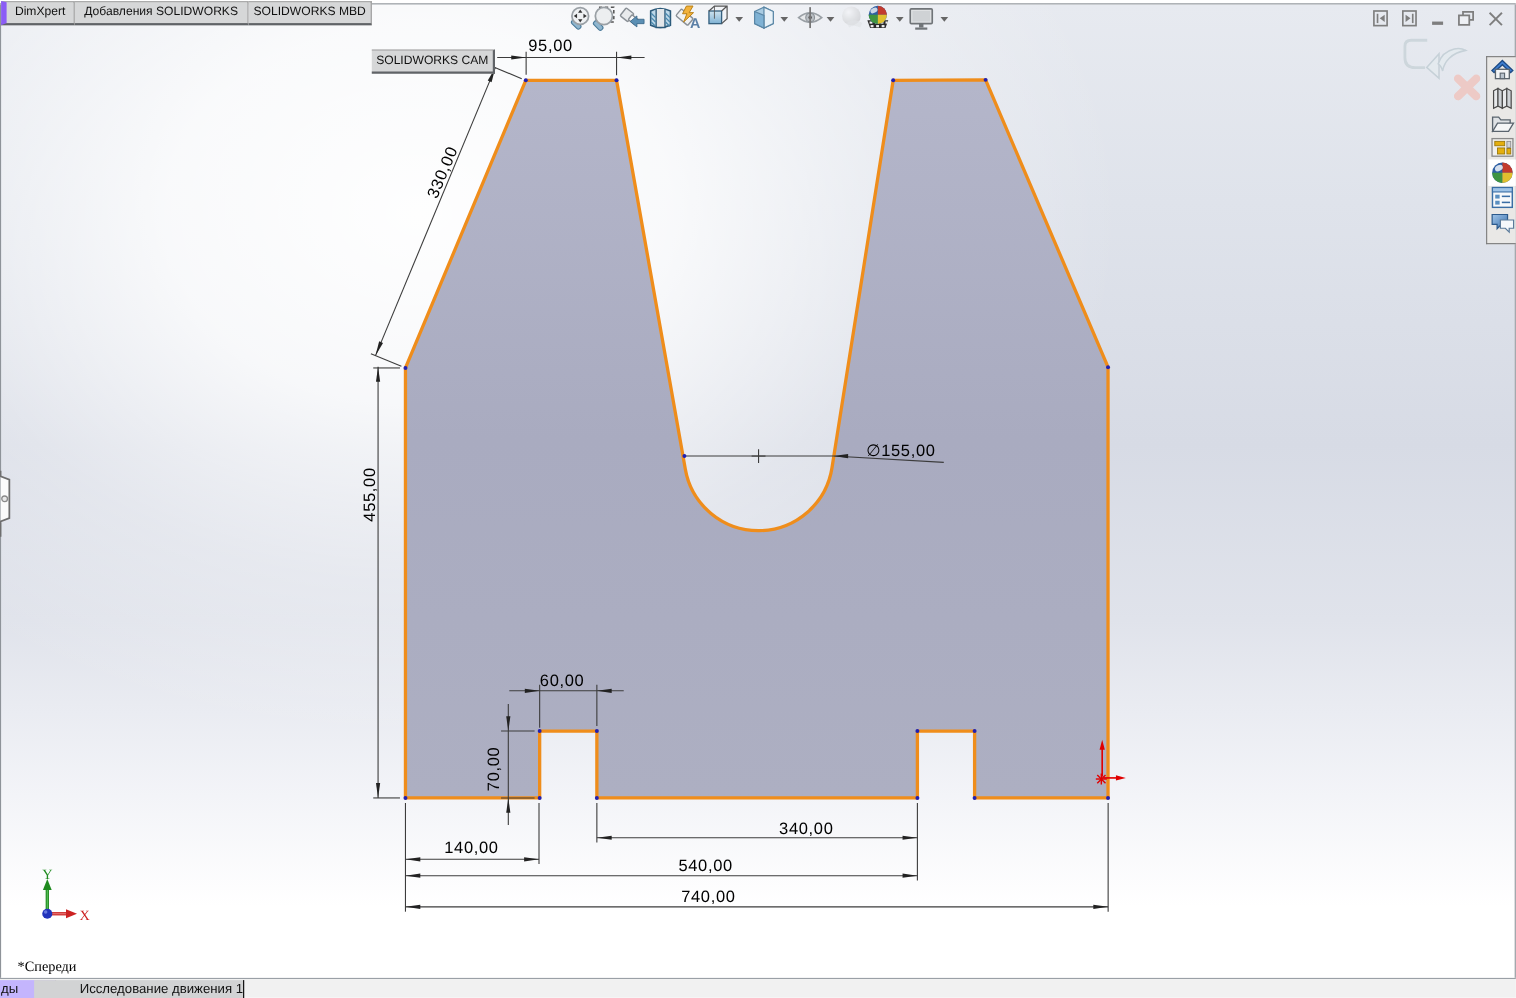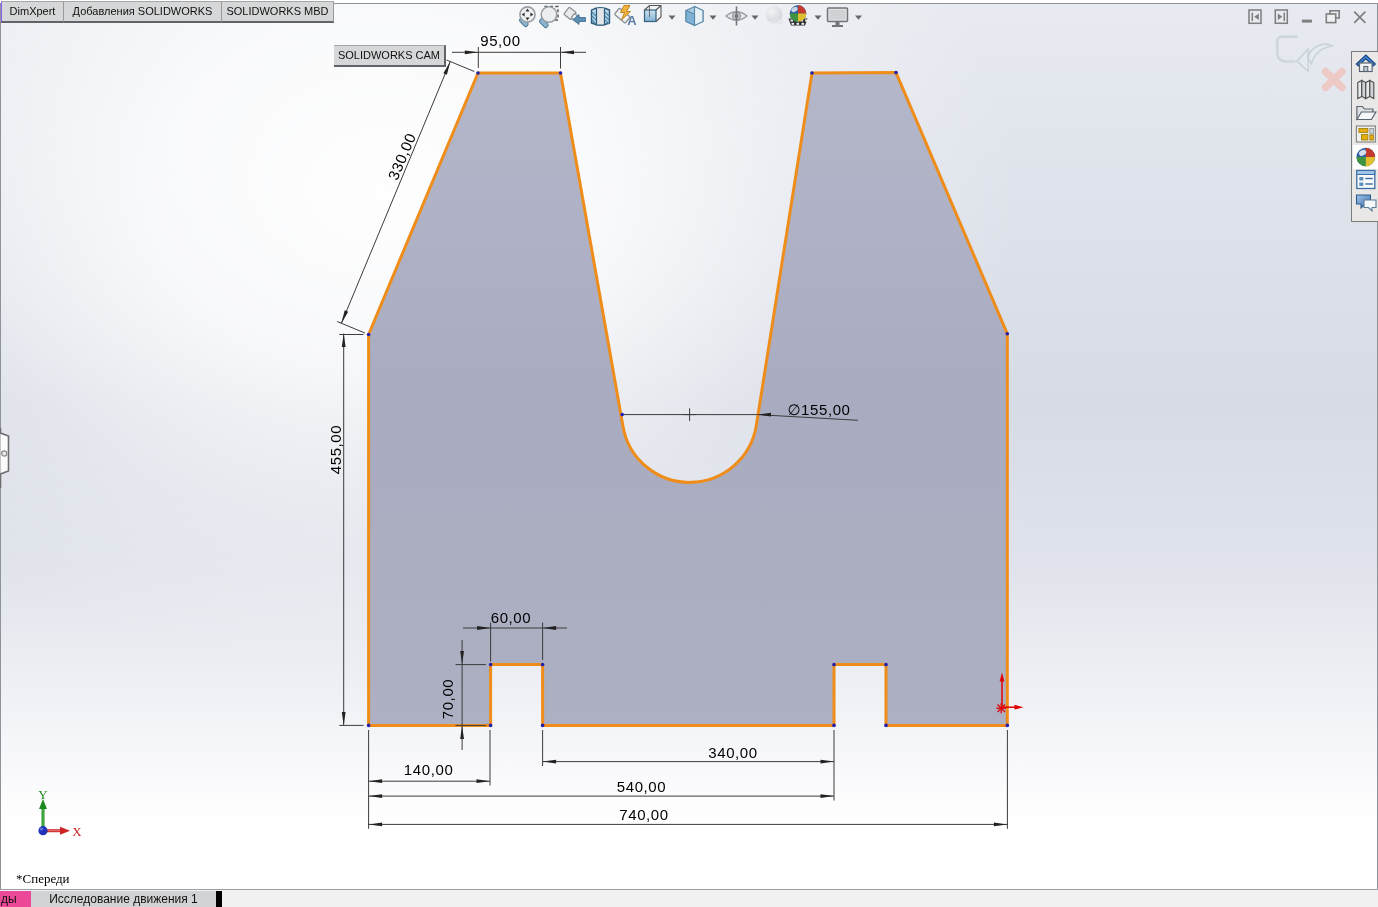--- a/index.html
+++ b/index.html
@@ -8,27 +8,27 @@
     background:radial-gradient(ellipse 640px 480px at 380px 190px, rgba(255,255,255,0.97) 0%, rgba(255,255,255,0.8) 36%, rgba(255,255,255,0.28) 70%, rgba(255,255,255,0) 100%),
       linear-gradient(180deg,#e7eaf0 0px,#dfe3eb 180px,#d7dbe5 400px,#e0e3eb 560px,#f3f4f8 720px,#ffffff 820px);}
   #topline{position:absolute;left:0;top:3px;width:1378px;height:1px;background:#8e9399;}
   #leftline{position:absolute;left:0;top:4px;width:1px;height:885px;background:#8e9399;}
   #rightline{position:absolute;left:1377px;top:4px;width:1px;height:885px;background:#8e9399;}
   
   #tabs{position:absolute;left:1px;top:1px;height:21px;display:flex;z-index:5;}
   .tab{height:19px;line-height:19px;background:#d6d7d8;border-top:1px solid #a6a6a6;
        border-right:1px solid #9a9a9a;border-bottom:2px solid #606367;font-size:11px;color:#111;
        white-space:nowrap;text-align:center;overflow:hidden;box-sizing:content-box;}
-  .tab:first-child{border-left:1px solid #8b5cf6;}
+  .tab:first-child{border-left:5px solid #8b5cf6;}
   .tab:last-child{border-right:2px solid #606367;margin-top:44px;}
   
   #statusbar{position:absolute;left:0;top:889px;width:1378px;height:18px;background:#f1f1f1;
     border-top:1px solid #9aa0a6;box-sizing:border-box;font-size:12px;color:#111;}
-  .seg1{position:absolute;left:0;top:1px;width:51px;height:17px;background:#ec4899;border-right:1px solid #909090;box-sizing:border-box;line-height:17px;padding-left:1px;}
-  .seg2{position:absolute;left:31px;top:1px;width:191px;height:17px;background:#d2d3d4;border-right:6px solid #000000;box-sizing:border-box;line-height:17px;text-align:center;}
+  .seg1{position:absolute;left:0;top:1px;width:51px;height:17px;background:#c4b5fd;border-right:1px solid #909090;box-sizing:border-box;line-height:17px;padding-left:1px;}
+  .seg2{position:absolute;left:31px;top:1px;width:191px;height:17px;background:#d2d3d4;border-right:1px solid #000000;box-sizing:border-box;line-height:17px;text-align:right;}
   #viewname{position:absolute;left:16px;top:871px;font-family:"Liberation Serif",serif;font-weight:normal;font-size:13px;color:#000;}
   
   #taskpane{position:absolute;left:1351px;top:51px;width:27px;height:171px;background:#e9e8e6;
     border-left:1px solid #7b7b7b;border-top:1px solid #7b7b7b;border-bottom:1px solid #7b7b7b;box-sizing:border-box;}
   svg{position:absolute;overflow:visible;}
   .dimtxt{font-size:15px;letter-spacing:0.6px;fill:#000;}
 </style>
 </head>
 <body>
 <div id="canvas"></div>

